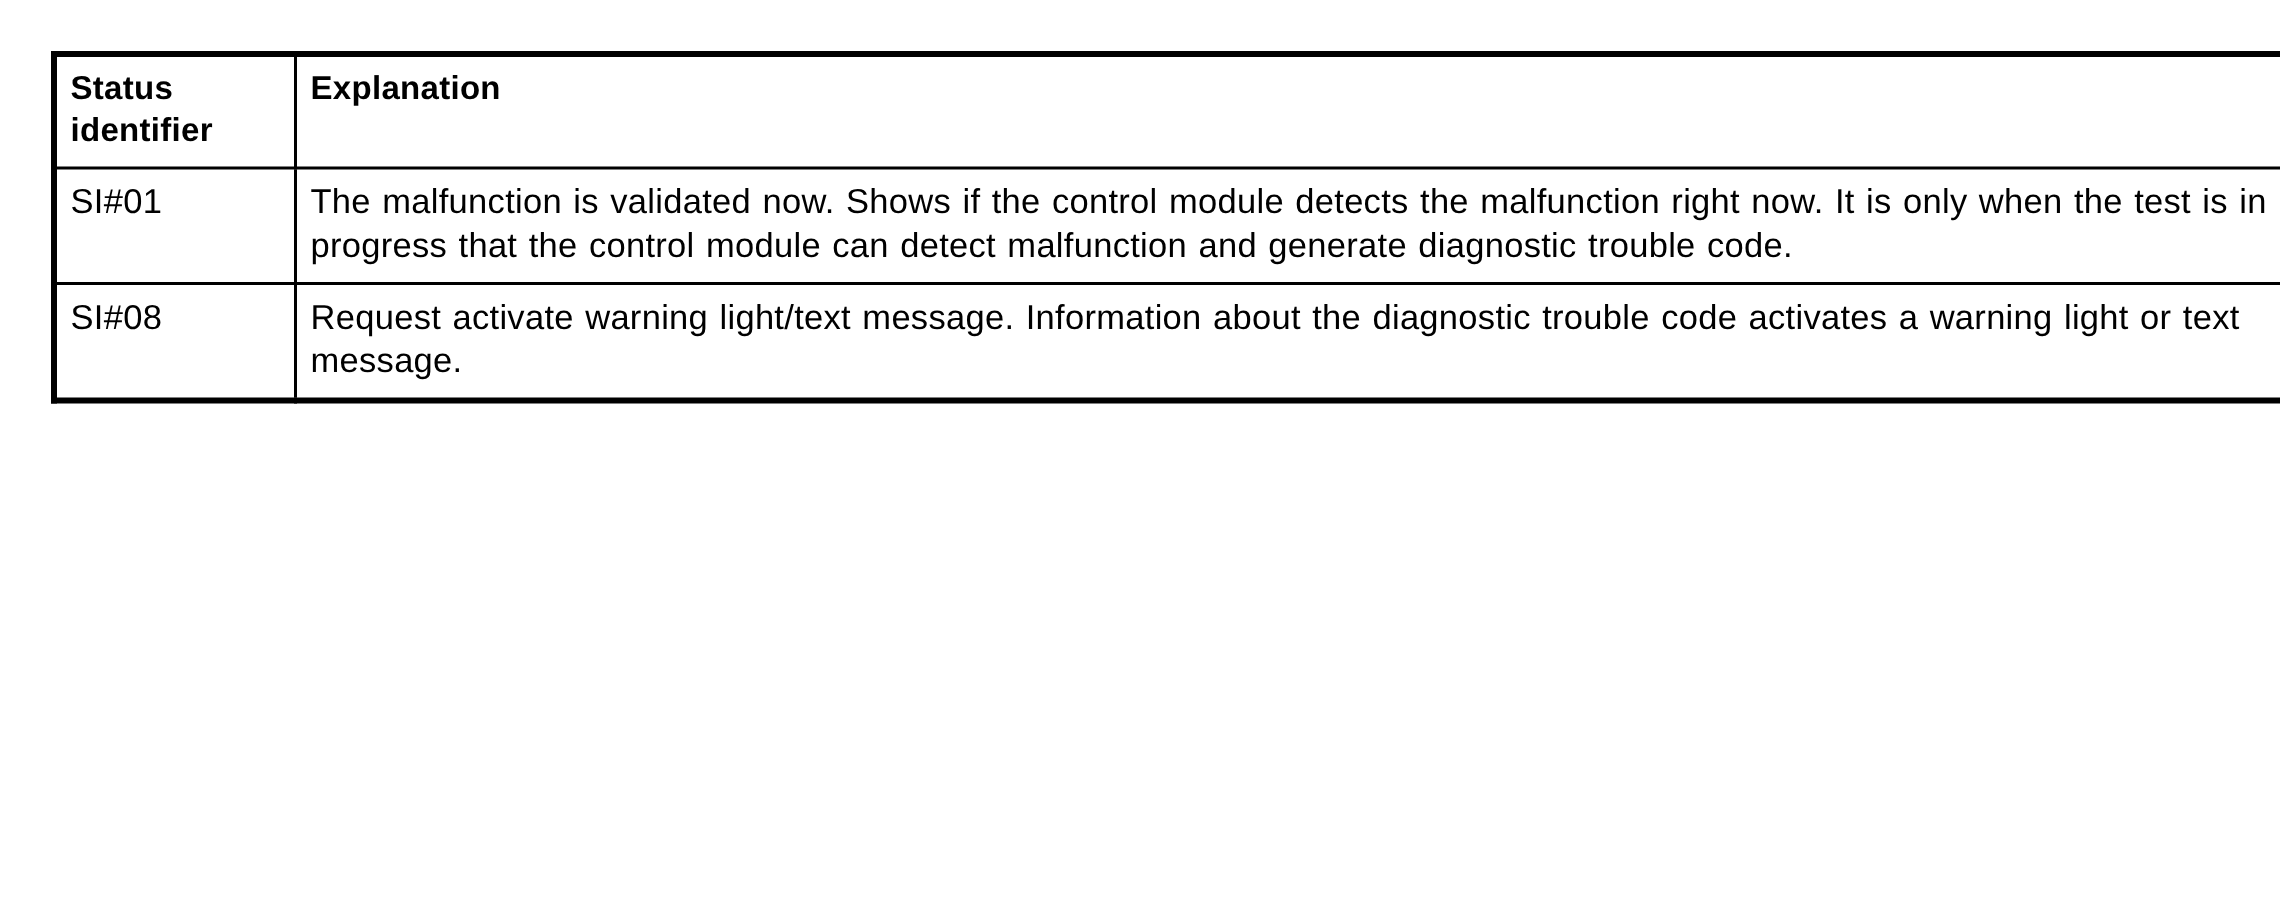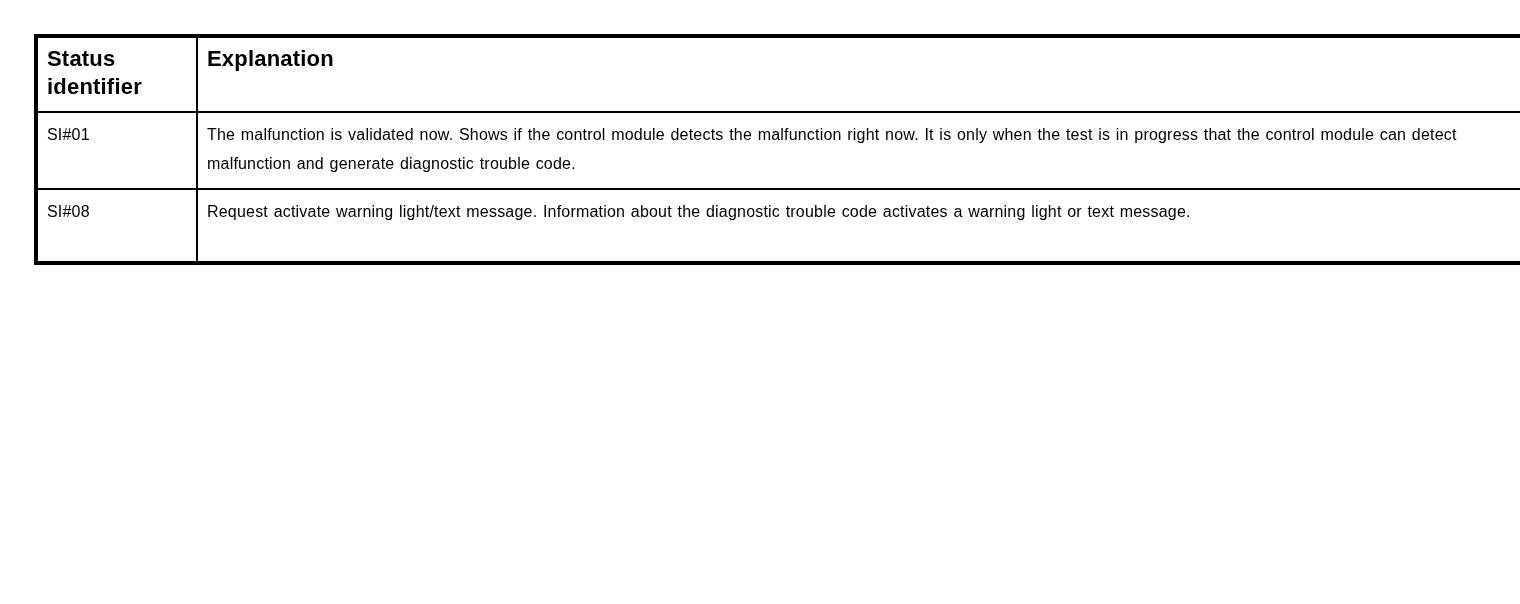--- a/index.html
+++ b/index.html
@@ -18,21 +18,21 @@
     table-layout: fixed;
     border: 4px solid #000000;
     background: #ffffff;
   }
   .doc-table col.col-status { width: 161px; }
   .doc-table th, .doc-table td {
     border: 2px solid #000000;
     vertical-align: top;
     text-align: left;
     padding: 7px 10px 10px 9px;
-    font-size: 16px;
+    font-size: 23px;
     line-height: 29px;
     letter-spacing: 0.2px;
     word-spacing: 1px;
     overflow: hidden;
   }
   .doc-table th {
     font-weight: bold;
     font-size: 22px;
     line-height: 28px;
     height: 71px;

